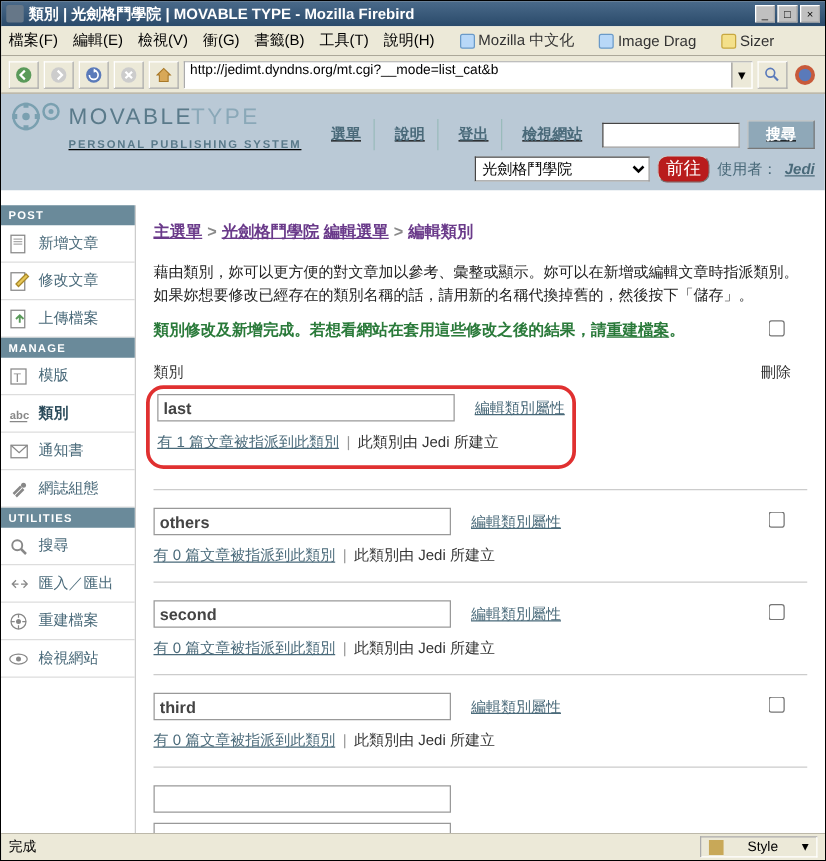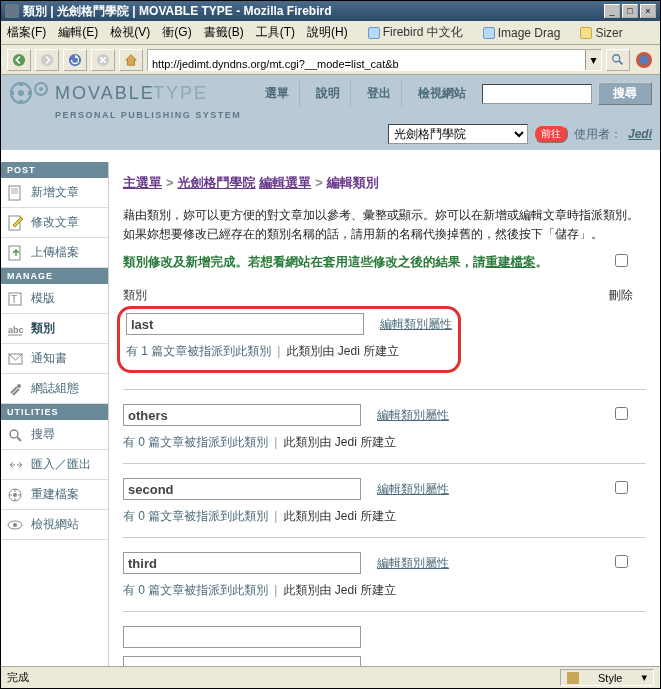--- a/index.html
+++ b/index.html
@@ -16,38 +16,38 @@
 .menubar { background: #ece9d8; padding: 2px 6px; display: flex; gap: 12px; font-size: 12px; border-bottom: 1px solid #aca899; align-items: center; height: 24px; }
 .menubar .m { cursor: pointer; }
 .bm { display: flex; align-items: center; gap: 3px; margin-left: 8px; cursor: pointer; color: #333; }
 .bm-icon { width: 12px; height: 12px; display: inline-block; border-radius: 2px; }
 .bm-icon.doc { background: #b8d8f8; border: 1px solid #6a9ac8; }
 .bm-icon.folder { background: #f4e08a; border: 1px solid #c8a840; }
 
 .toolbar { background: #ece9d8; padding: 3px 6px; display: flex; gap: 4px; align-items: center; border-bottom: 1px solid #aca899; height: 30px; }
 .tb-btn { width: 24px; height: 22px; border: 1px outset #fff; background: #ece9d8; cursor: pointer; display: flex; align-items: center; justify-content: center; }
 .tb-btn svg { width: 14px; height: 14px; }
-.urlbar { flex: 1; display: flex; border: 1px inset #fff; background: #fff; height: 22px; align-items: flex-end; }
+.urlbar { flex: 1; display: flex; border: 1px inset #fff; background: #fff; height: 22px; align-items: flex-start; }
 .urlbar input { flex: 1; border: none; font-size: 11px; padding: 0 4px; outline: none; }
 .dropdown-btn { width: 16px; background: #ece9d8; border-left: 1px solid #999; text-align: center; cursor: pointer; height: 100%; line-height: 20px; }
 
 
 .mt-wrap { flex: 1; overflow: auto; background: #fff; }
 .mt-header { background: #bac9d6; padding: 6px 8px; }
-.mt-nav { display: flex; align-items: flex-start; gap: 6px; }
+.mt-nav { display: flex; align-items: flex-end; gap: 6px; text-decoration: underline; }
 .logo-svg { margin-right: 4px; }
 .logo-tagline { font-size: 9px; color: #5a7a8a; letter-spacing: 1.5px; font-weight: bold; margin-top: 2px; margin-left: 46px; }
 .navrow1 { display: flex; align-items: center; gap: 6px; margin-left: auto; }
 .navlink { color: #4a6a7a; font-size: 12px; padding: 4px 10px; font-weight: bold; cursor: pointer; border-right: 1px solid #9bb; }
 .navlink:last-of-type { border-right: none; }
 .search-box { width: 110px; height: 20px; border: 1px inset #999; background: #fff; }
 .search-btn { background: #8fa8b8; color: #fff; border: 1px outset #ccc; padding: 2px 14px; font-size: 12px; cursor: pointer; font-weight: bold; }
 .navrow2 { display: flex; align-items: center; gap: 6px; margin-top: 4px; justify-content: flex-end; }
 .blog-select { border: 1px inset #999; font-size: 12px; padding: 1px; width: 140px; background: #fff; }
-.go-btn { background: #ef4444; color: #fff; border: 1px outset #ccc; padding: 1px 6px; font-size: 10px; cursor: pointer; border-radius: 8px; }
+.go-btn { background: #b91c1c; color: #fff; border: 1px outset #ccc; padding: 1px 6px; font-size: 14px; cursor: pointer; border-radius: 8px; }
 .user-label { color: #4a6a7a; font-size: 12px; font-weight: normal; }
 .user-name { color: #4a6a7a; text-decoration: underline; cursor: pointer; font-style: italic; font-weight: bold; }
 
 .mt-body { display: flex; margin-top: 12px; }
 .sidebar { width: 108px; background: #fff; border-right: 1px solid #ccc; }
 .sb-section-hdr { background: #6a8a9a; color: #fff; font-size: 9px; padding: 3px 6px; letter-spacing: 1px; font-weight: bold; }
 .sb-item { display: flex; align-items: center; gap: 6px; padding: 6px 6px; border-bottom: 1px solid #ddd; color: #4a6a7a; cursor: pointer; font-size: 12px; }
 .sb-item.active { color: #2a4a5a; font-weight: bold; }
 .sb-icon { width: 18px; height: 16px; flex-shrink: 0; }
 
@@ -60,21 +60,21 @@
 .notice a { color: #2a7a3a; text-decoration: underline; cursor: pointer; }
 .col-headers { display: flex; font-size: 12px; color: #333; margin-bottom: 6px; }
 .col-headers .c1 { flex: 1; }
 .col-headers .c2 { width: 50px; text-align: center; }
 .cat-top { display: flex; align-items: center; gap: 16px; }
 .cat-input { width: 238px; height: 22px; border: 1px solid #999; padding: 2px 4px; font-size: 13px; font-weight: bold; color: #444; font-family: Arial, sans-serif; }
 .cat-edit-link { color: #4a6a7a; text-decoration: underline; cursor: pointer; font-size: 12px; }
 .cat-check-wrap { margin-left: auto; width: 50px; text-align: center; }
 .cat-check { width: 13px; height: 13px; }
 .cat-sub { font-size: 12px; margin-top: 8px; color: #333; }
-.cat-sub a { color: #4a6a7a; cursor: pointer; }
+.cat-sub a { color: #4a6a7a; text-decoration: underline; cursor: pointer; }
 .cat-sub .divider { margin: 0 6px; color: #999; }
 .cat-block { border-bottom: 1px solid #ccc; padding-bottom: 12px; margin-bottom: 14px; }
 .highlight-box { border: 3px solid #e03030; border-radius: 14px; padding: 4px 6px 10px 6px; position: relative; margin: -4px -6px 4px -6px; display: inline-block; }
 .empty-input { width: 238px; height: 22px; border: 1px solid #999; margin-bottom: 8px; display: block; }
 
 .statusbar { background: #ece9d8; border-top: 1px solid #aca899; padding: 3px 6px; font-size: 11px; display: flex; align-items: center; height: 22px; }
 .statusbar .sb-left { flex: 1; }
 .statusbar .sb-box { border: 1px inset #fff; padding: 1px 6px; display: flex; align-items: center; gap: 19px; }
 </style>
 </head>
@@ -94,21 +94,21 @@
   <div class="menubar">
     <span class="m">檔案(F)</span>
     <span class="m">編輯(E)</span>
     <span class="m">檢視(V)</span>
     <span class="m">衝(G)</span>
     <span class="m">書籤(B)</span>
     <span class="m">工具(T)</span>
     <span class="m">說明(H)</span>
     <span class="bm">
         <span class="bm-icon doc"></span>
-        <span>Firebird 中文化</span>
+        <span>Mozilla 中文化</span>
       </span>
     <span class="bm">
         <span class="bm-icon doc"></span>
         <span>Image Drag</span>
       </span>
     <span class="bm">
         <span class="bm-icon folder"></span>
         <span>Sizer</span>
       </span>
   </div>

